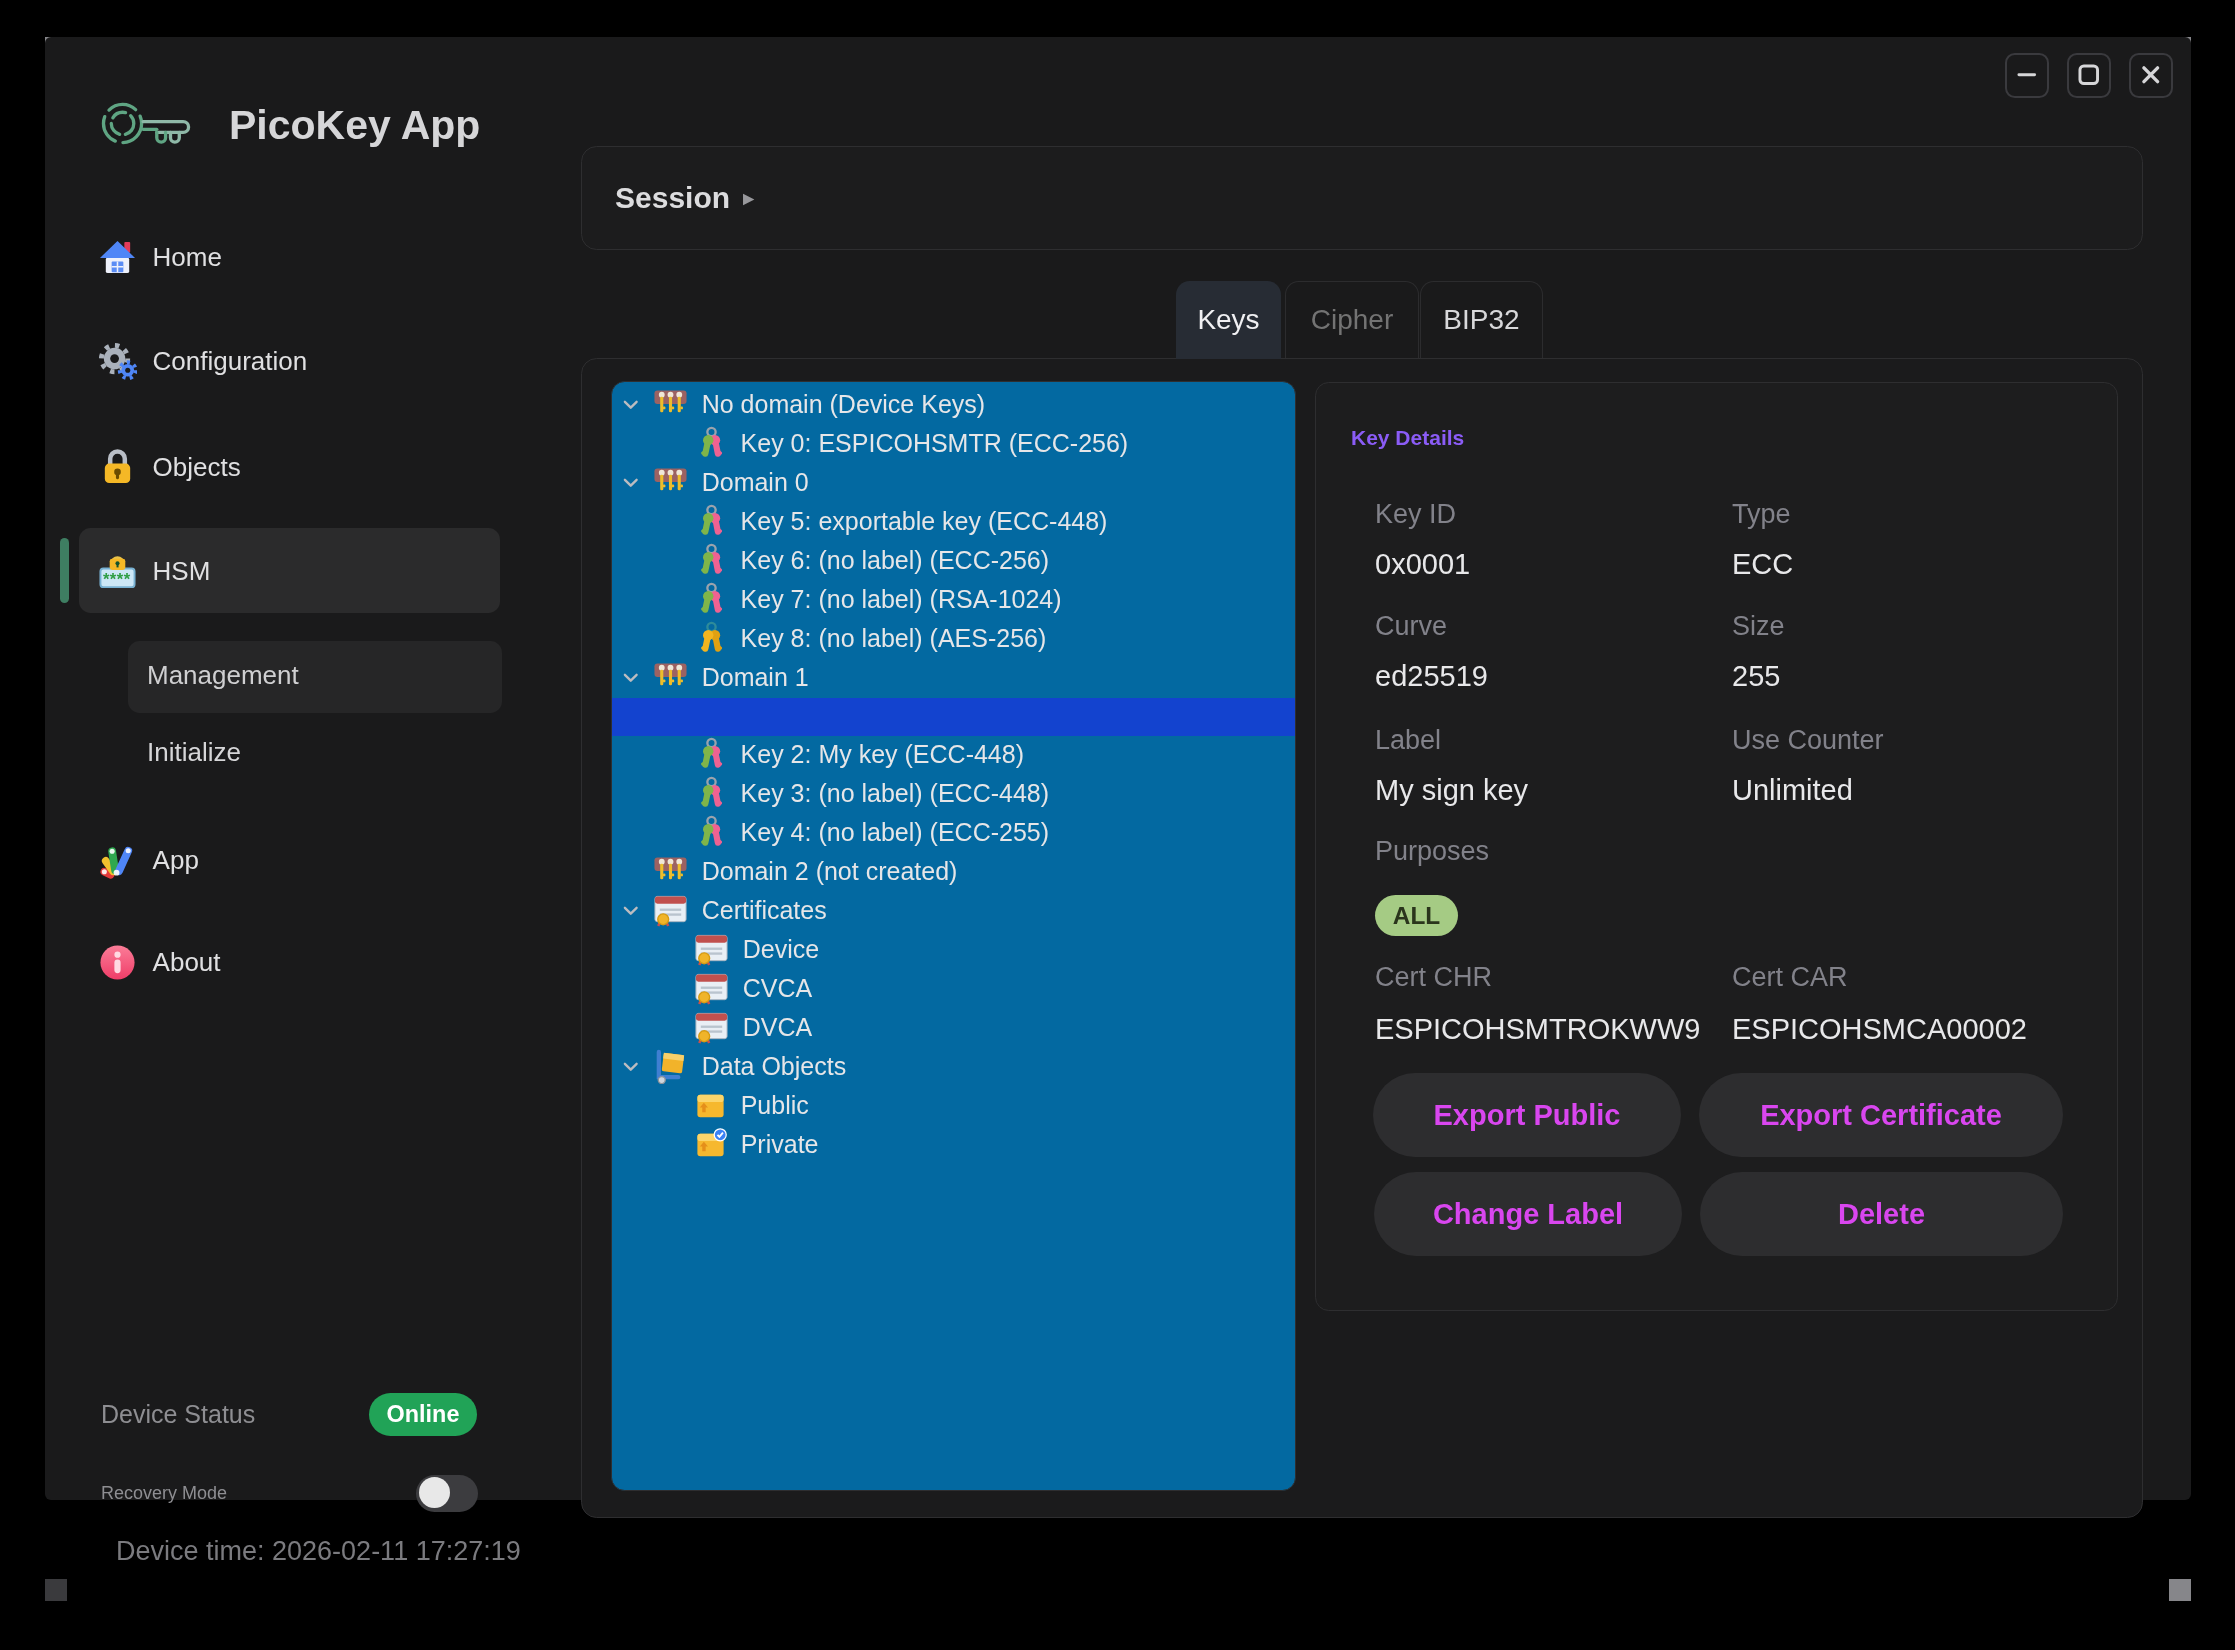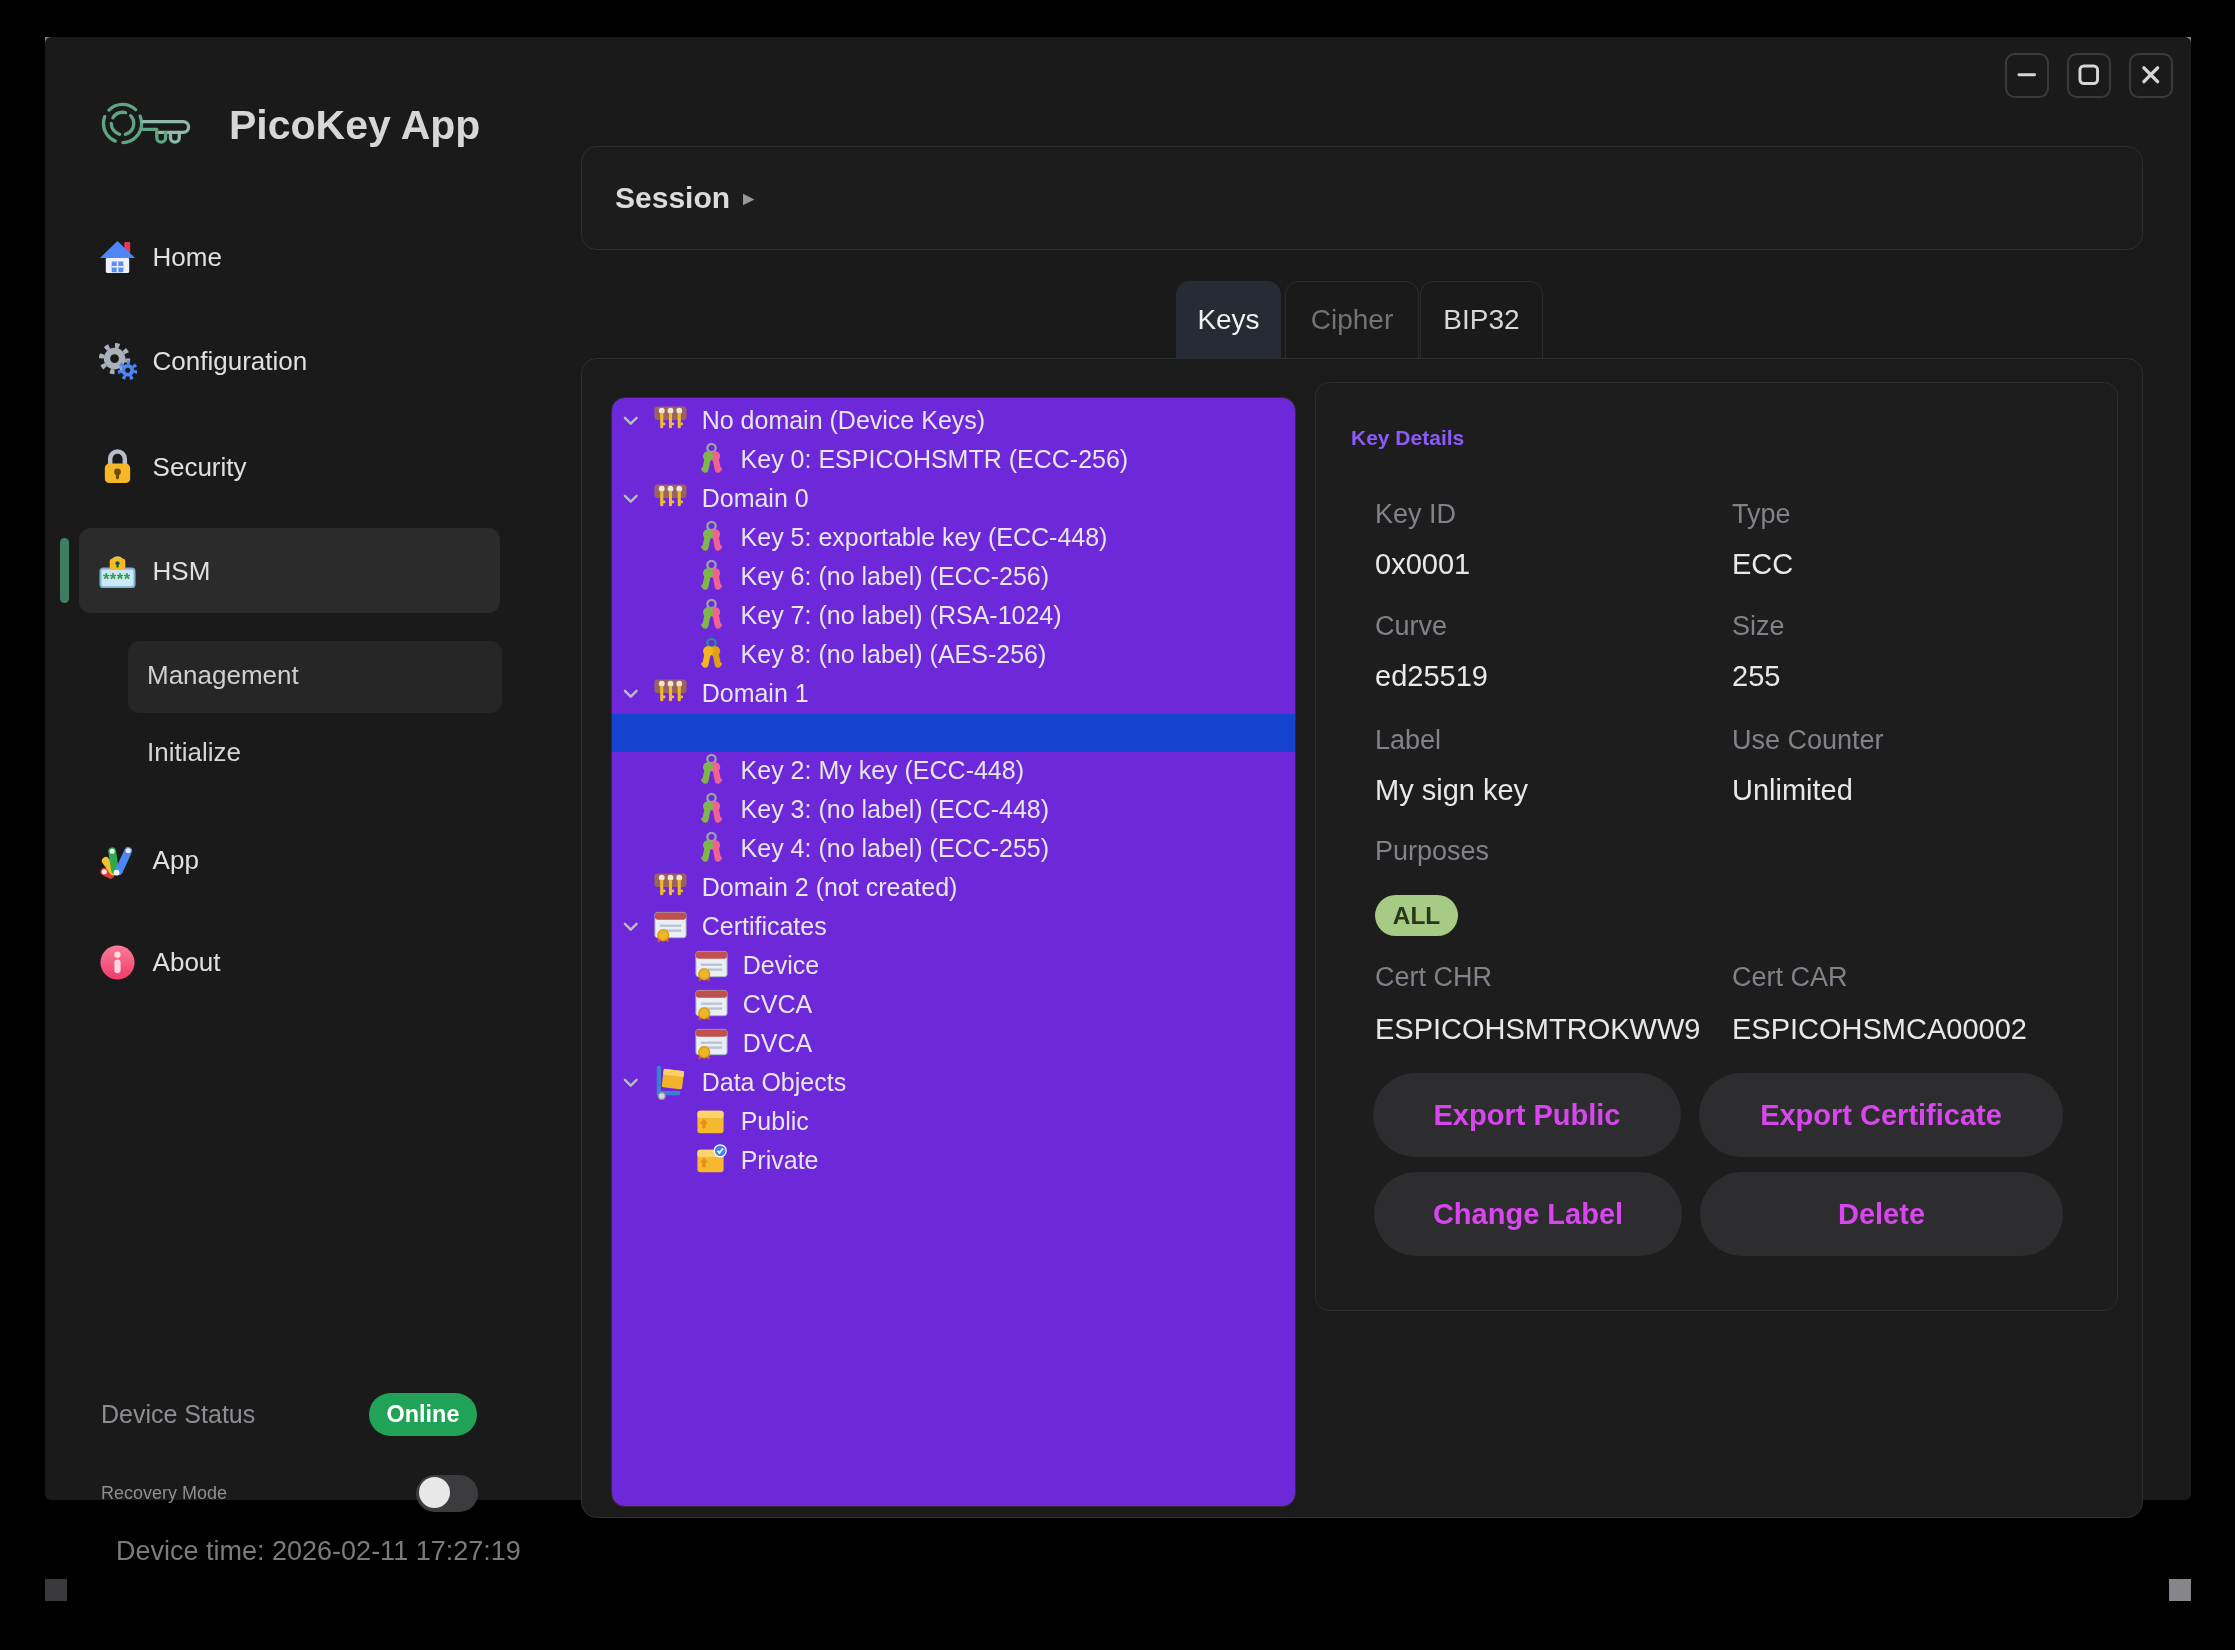--- a/index.html
+++ b/index.html
@@ -81,21 +81,21 @@
 </svg>
       <span>Configuration</span>
     </div>
   <div class="mrow" style="left:53px;top:409px">
       <svg width="39" height="39" viewBox="0 0 40 40">
 <path d="M12.5 18v-7a7.5 7.5 0 0 1 15 0v7" fill="none" stroke="#b9bec6" stroke-width="4.6"></path>
 <rect x="7" y="16" width="26" height="20" rx="4.5" fill="#f5b826"></rect>
 <circle cx="20" cy="24.5" r="3.4" fill="#6b4b00"></circle>
 <rect x="18.4" y="26" width="3.2" height="6" rx="1.4" fill="#6b4b00"></rect>
 </svg>
-      <span>Security</span>
+      <span>Objects</span>
     </div>
   <div class="mrow" style="left:53px;top:513px">
       <svg width="39" height="39" viewBox="0 0 40 40" style="font-size:27px">
 <rect x="2.5" y="17" width="35" height="19" rx="3" fill="#cde7f6" stroke="#79b2d3" stroke-width="2"></rect>
 <text x="5" y="33.5" fill="#2f9e44" font-size="17" font-weight="bold" letter-spacing="0.5">****</text>
 <path d="M14.5 16v-4.5a5.5 5.5 0 0 1 11 0V16" fill="none" stroke="#e8c24a" stroke-width="3.4"></path>
 <rect x="12" y="7" width="16" height="11.5" rx="2.5" fill="#f5b826"></rect>
 <circle cx="20" cy="11.5" r="2.1" fill="#14532d"></circle>
 <rect x="19" y="12" width="2.1" height="3.8" fill="#14532d"></rect>
 </svg>
@@ -142,21 +142,21 @@
 
   <div class="card" style="left:536px;top:109px;width:1562px;height:104px"></div>
   <div class="abs" style="left:570px;top:138px;height:45px;display:flex;align-items:center;color:#dcdcde;font-size:30px;font-weight:bold">Session&nbsp;<span style="font-size:13.7px;color:#98989c;margin-left:4.9px">▶</span></div>
 
   <div class="tab" style="left:1131px;top:244px;width:105px;height:78px;background:#272c34;color:#f0f0f2;z-index:3">Keys</div>
   <div class="tab" style="left:1240px;top:244px;width:134px;height:77px;border:1px solid #2c2c2e;border-bottom:none;color:#737373;z-index:2">Cipher</div>
   <div class="tab" style="left:1375px;top:244px;width:123px;height:77px;border:1px solid #2c2c2e;border-bottom:none;color:#d8d8da;z-index:2">BIP32</div>
 
   <div class="card" style="left:536px;top:321px;width:1562px;height:1160px;border-radius:15.6px;background:#1b1b1c"></div>
 
-  <div class="card" style="left:566px;top:360px;width:685px;height:1110px;border-radius:13.7px;background:#6d28d9;z-index:2" id="tree">
+  <div class="card" style="left:566px;top:344px;width:685px;height:1110px;border-radius:13.7px;background:#0369a1;z-index:2" id="tree">
     <div style="position:absolute;left:0;top:316px;width:100%;height:38px;background:#1343cf"></div>
     <div class="trow" style="left:7.8px;top:2.9px">
         <svg class="chev" width="21.5" height="21.5" viewBox="0 0 22 22">
           <path d="M5 8l6 6 6-6" stroke="#bcbcc0" stroke-width="2.4" fill="none" stroke-linecap="round" stroke-linejoin="round"></path>
         </svg>
         <span style="width:11.7px"></span>
         <span class="ticon">
           <svg width="35" height="35" viewBox="0 0 36 36">
 <rect x="1.5" y="3.5" width="33" height="14" rx="3" fill="#9c6262"></rect>
 <g fill="#efe7d8">

